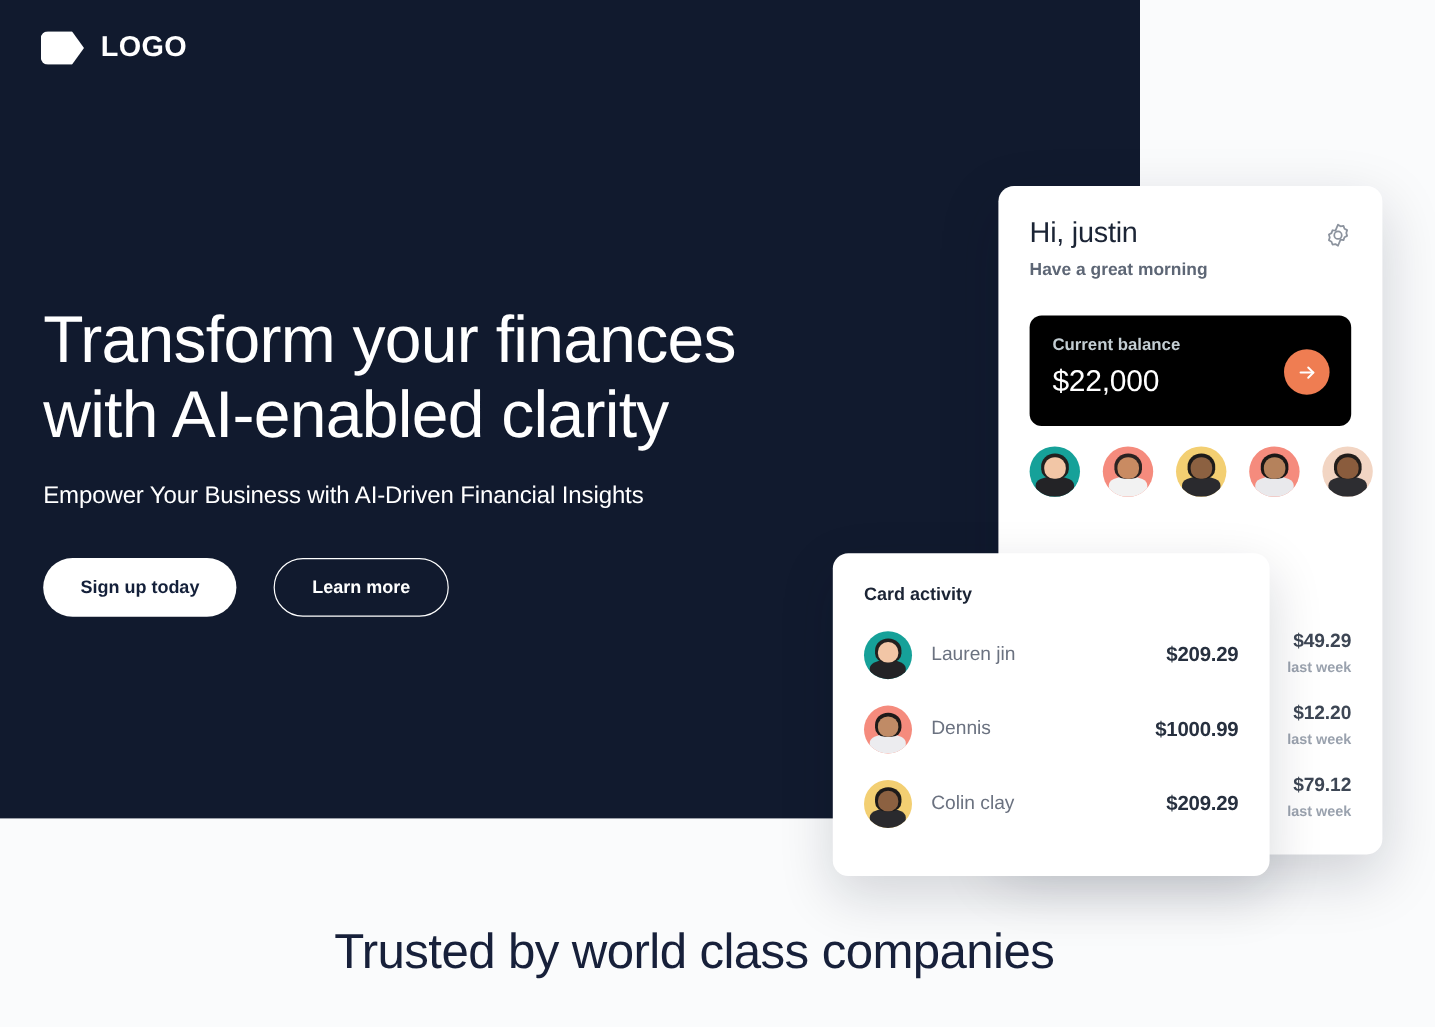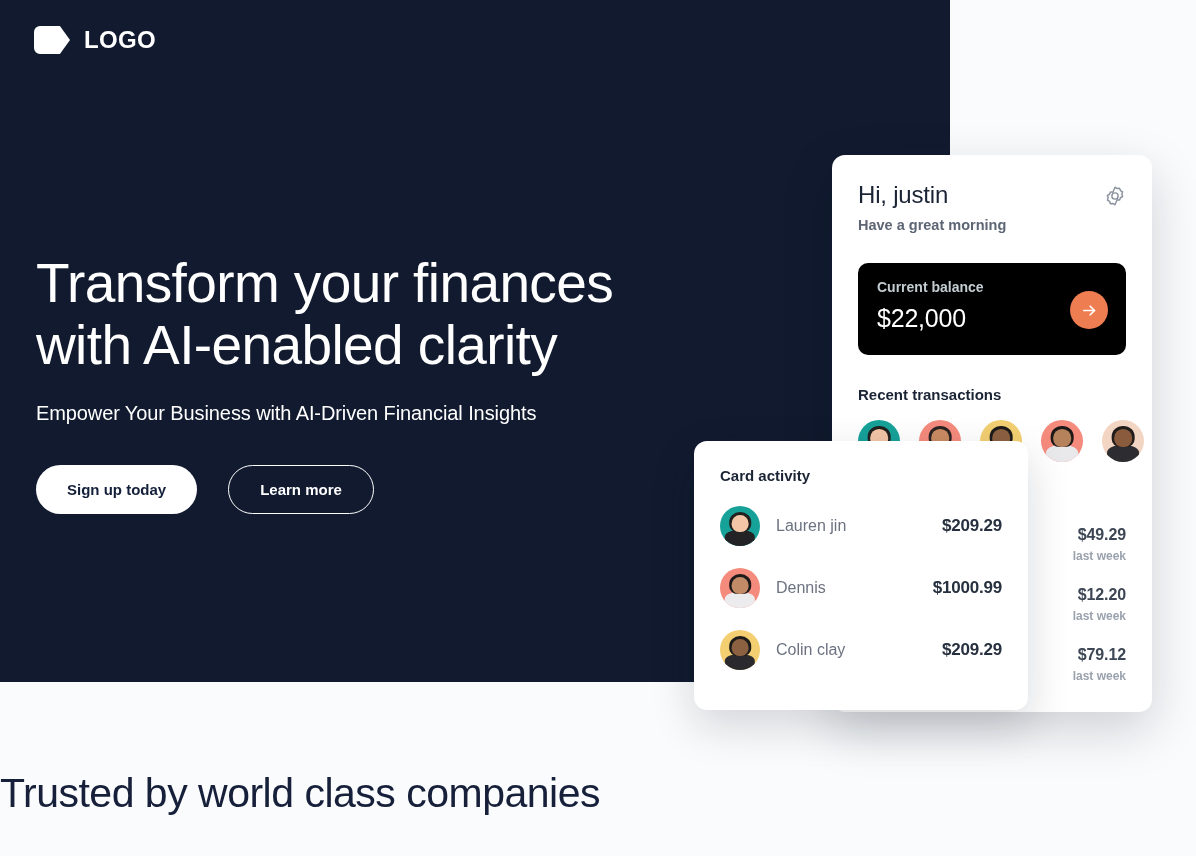--- a/index.html
+++ b/index.html
@@ -250,22 +250,22 @@
     color: #9aa2ae;
     font-size: 12px;
     font-weight: 600;
     margin-top: 5px;
   }
 
   
   .activity-card {
     position: absolute;
     left: 694px;
-    top: 441px;
-    width: 334px;
+    top: 461px;
+    width: 364px;
     height: 269px;
     background: #ffffff;
     border-radius: 13px;
     box-shadow: 0 16px 44px rgba(10, 18, 38, 0.16);
     padding: 26px 26px 0 26px;
   }
 
   .activity-title {
     color: #1b2435;
     font-size: 15px;
@@ -292,20 +292,21 @@
     font-weight: 700;
     letter-spacing: -0.2px;
   }
 
   
   .trusted {
     position: absolute;
     left: 0;
     top: 770px;
     width: 1157px;
+    text-align: center;
   }
 
   .trusted-title {
     color: #17203a;
     font-size: 41px;
     font-weight: 400;
     letter-spacing: -0.5px;
   }
   .av-head {
     position: absolute;
@@ -371,21 +372,20 @@
       <div class="balance-label">Current balance</div>
       <div class="balance-value">$22,000</div>
       <div class="balance-arrow">
         <svg width="17" height="17" viewBox="0 0 24 24" fill="none" stroke="#ffffff" stroke-width="2.4" stroke-linecap="round" stroke-linejoin="round">
           <line x1="4" y1="12" x2="19" y2="12"></line>
           <polyline points="13,6 19,12 13,18"></polyline>
         </svg>
       </div>
     </div>
 
-    <div class="recent-title">Recent transactions</div>
 
     <div class="avatar-row" id="avatar-row">
         <div class="avatar" style="background: rgb(22, 161, 153);">
           <div class="av-body" style="background: rgb(35, 35, 38); width: 76%; height: 40%; bottom: 0px;"></div>
           <div class="av-hair" style="background: rgb(34, 32, 31); width: 54%; height: 50%; top: 14%;"></div>
           <div class="av-head" style="background: rgb(242, 198, 166); width: 42%; height: 42%; top: 22%;"></div>
         </div>
         <div class="avatar" style="background: rgb(245, 139, 125);">
           <div class="av-body" style="background: rgb(242, 242, 242); width: 76%; height: 40%; bottom: 0px;"></div>
           <div class="av-hair" style="background: rgb(43, 35, 34); width: 54%; height: 50%; top: 14%;"></div>

